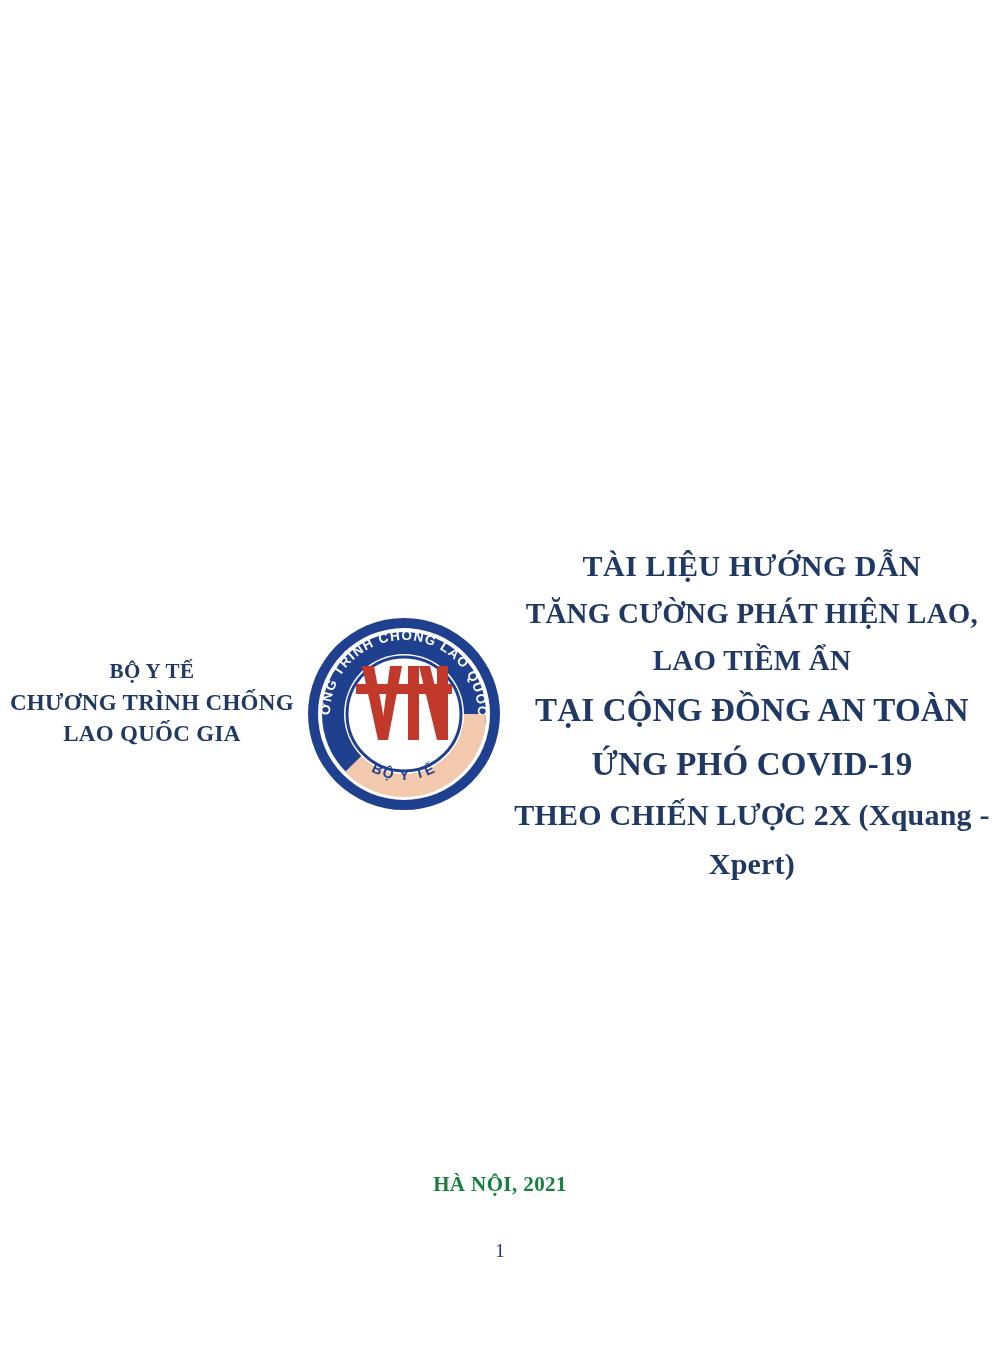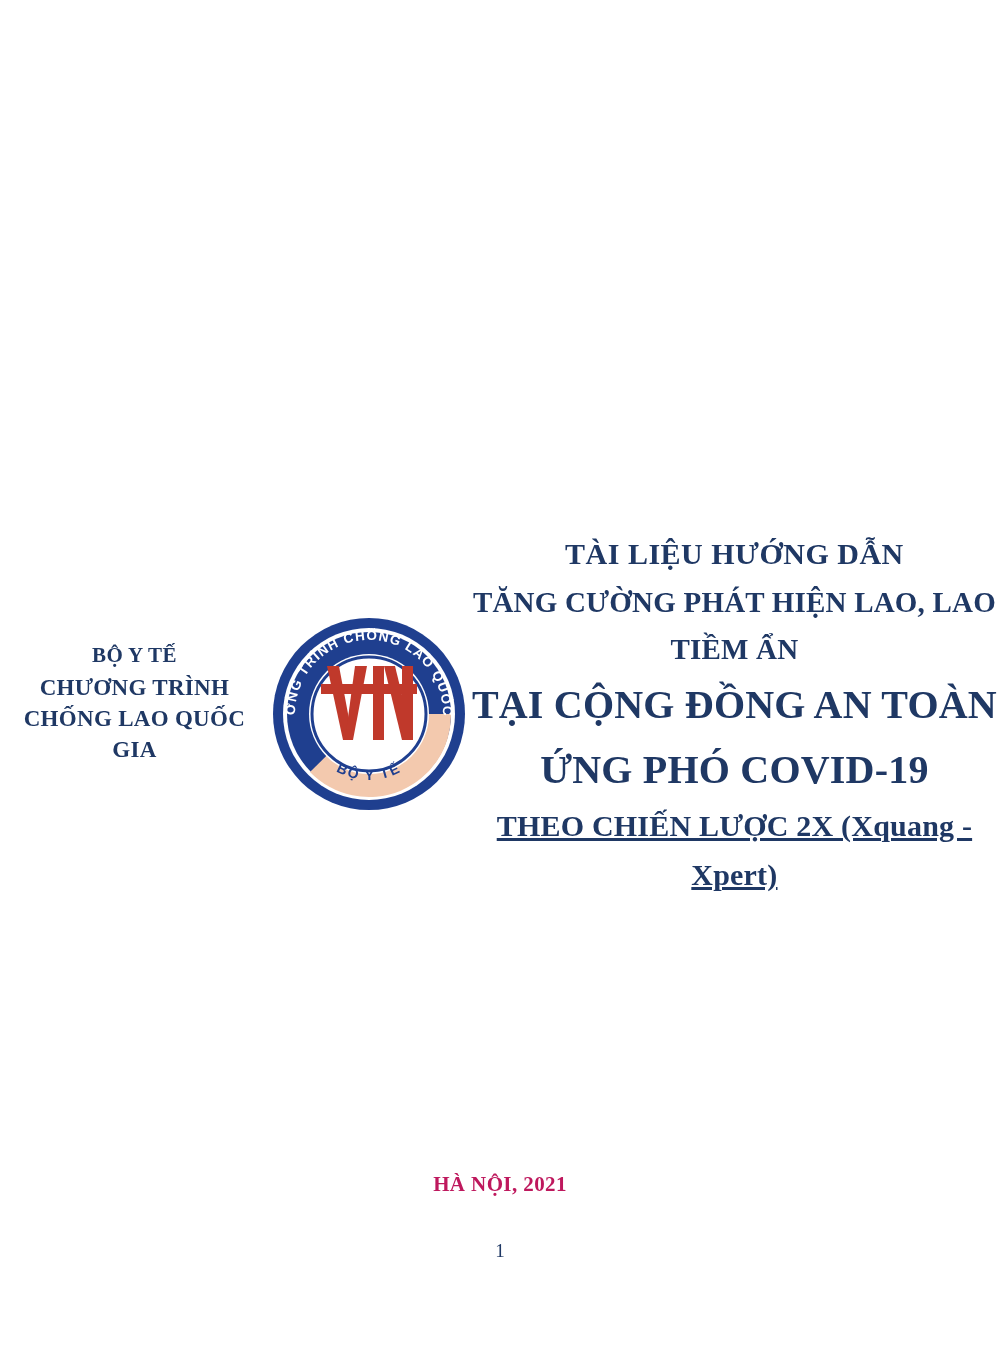--- a/index.html
+++ b/index.html
@@ -55,34 +55,34 @@
   
   .title-block {
     margin-top: 80px;
     text-align: center;
     color: #1f3864;
     font-weight: bold;
     line-height: 1.62;
   }
   .title-block .l1 { font-size: 30px; letter-spacing: 0.5px; }
   .title-block .l2 { font-size: 29px; letter-spacing: 0.2px; }
-  .title-block .l3 { font-size: 40px; letter-spacing: 0.2px; }
-  .title-block .l4 { font-size: 30px; letter-spacing: 0.2px; text-decoration: underline; }
+  .title-block .l3 { font-size: 33px; letter-spacing: 0.2px; }
+  .title-block .l4 { font-size: 30px; letter-spacing: 0.2px; }
 
   
   .place-year {
     position: absolute;
     top: 1172px;
     left: 0;
     right: 0;
     text-align: center;
     font-size: 21px;
     font-weight: bold;
     letter-spacing: 0.4px;
-    color: #be185d;
+    color: #15803d;
   }
 
   
   .page-number {
     position: absolute;
     top: 1240px;
     left: 0;
     right: 0;
     text-align: center;
     font-size: 19px;

